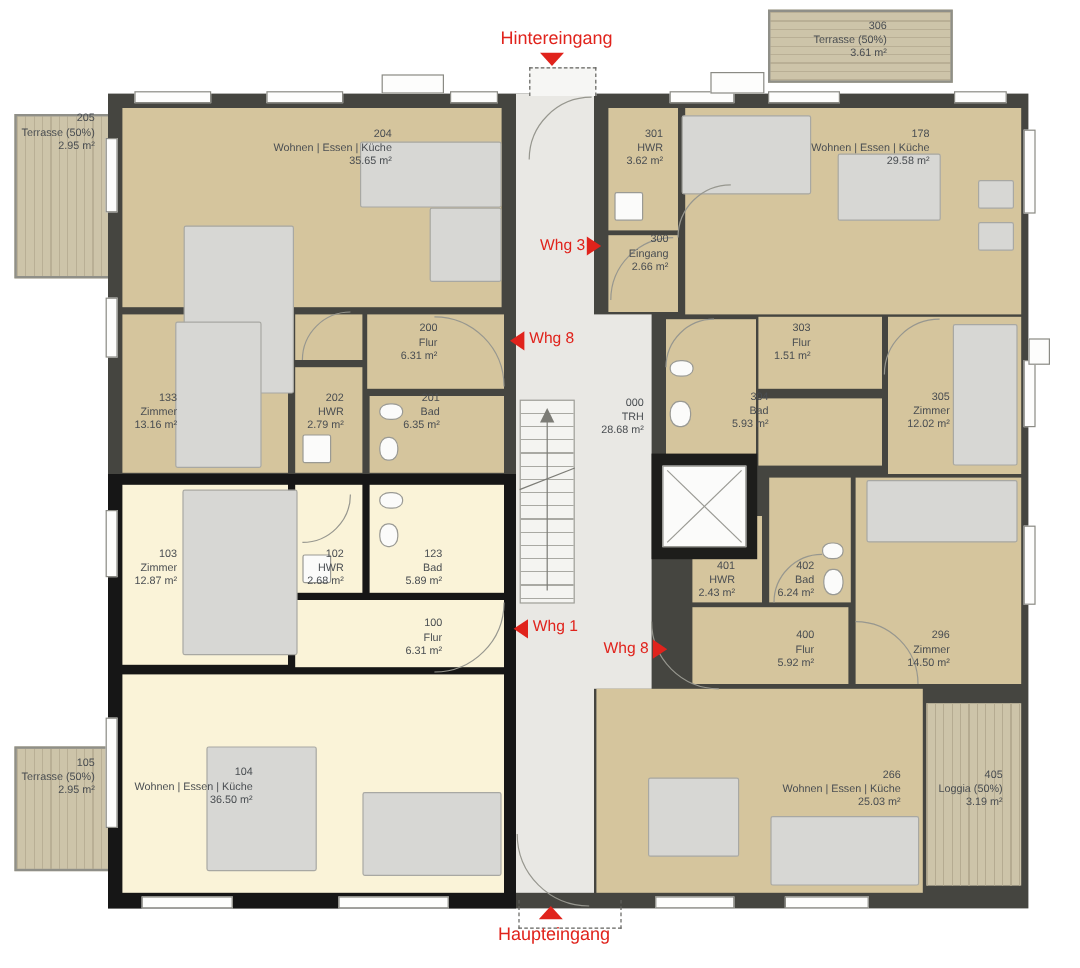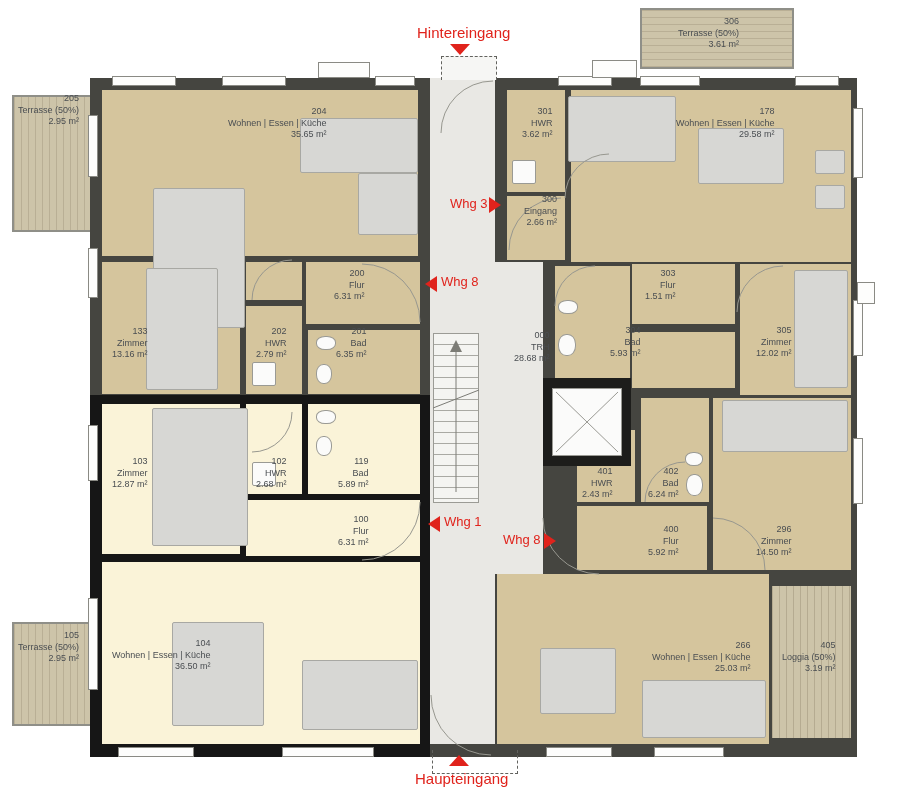--- a/index.html
+++ b/index.html
@@ -210,30 +210,30 @@
     <div>103</div>
       <div>Zimmer</div>
       <div>12.87 m²</div>
   </div>
   <div class="lbl" style="left:256px;top:456px">
     <div>102</div>
       <div>HWR</div>
       <div>2.68 m²</div>
   </div>
   <div class="lbl" style="left:338px;top:456px">
-    <div>119</div>
+    <div>123</div>
       <div>Bad</div>
       <div>5.89 m²</div>
   </div>
   <div class="lbl" style="left:338px;top:514px">
     <div>100</div>
       <div>Flur</div>
       <div>6.31 m²</div>
   </div>
-  <div class="lbl" style="left:514px;top:330px">
+  <div class="lbl" style="left:501px;top:330px">
     <div>000</div>
       <div>TRH</div>
       <div>28.68 m²</div>
   </div>
   <div class="lbl" style="left:678px;top:16px">
     <div>306</div>
       <div>Terrasse (50%)</div>
       <div>3.61 m²</div>
   </div>
   <div class="lbl" style="left:676px;top:106px">

